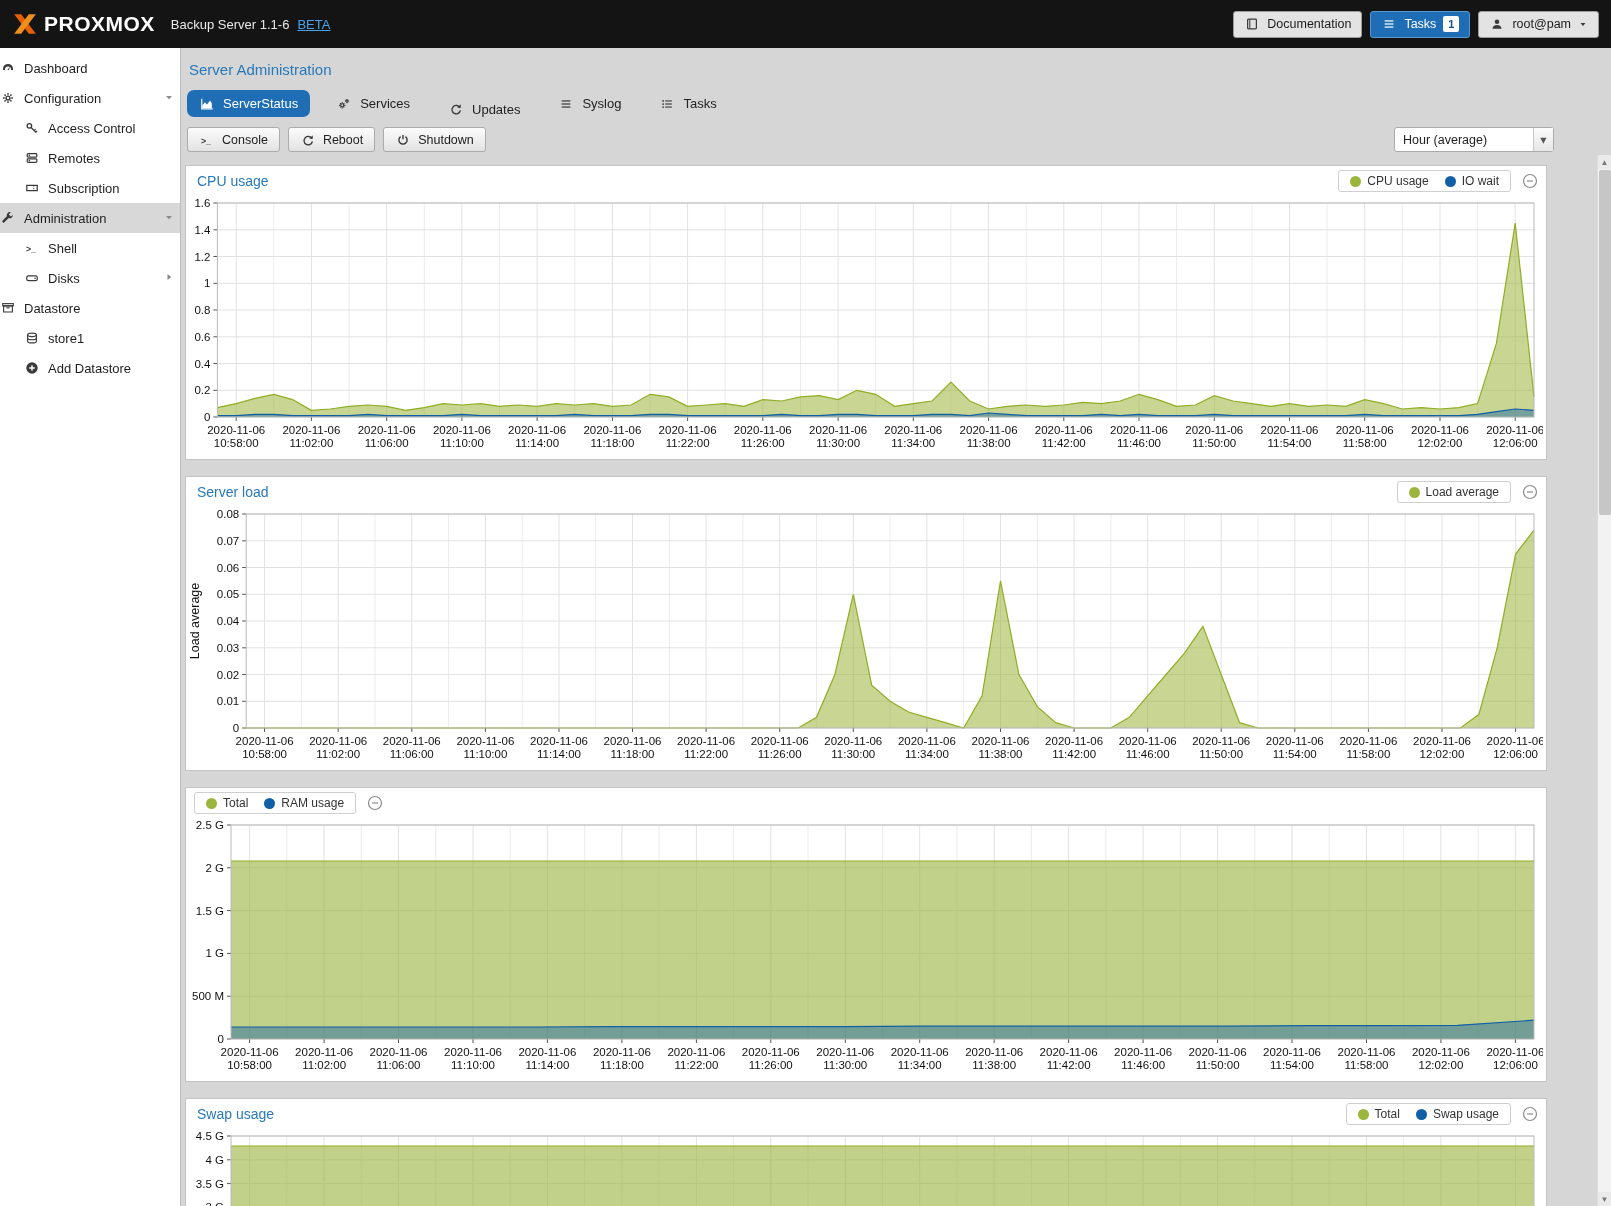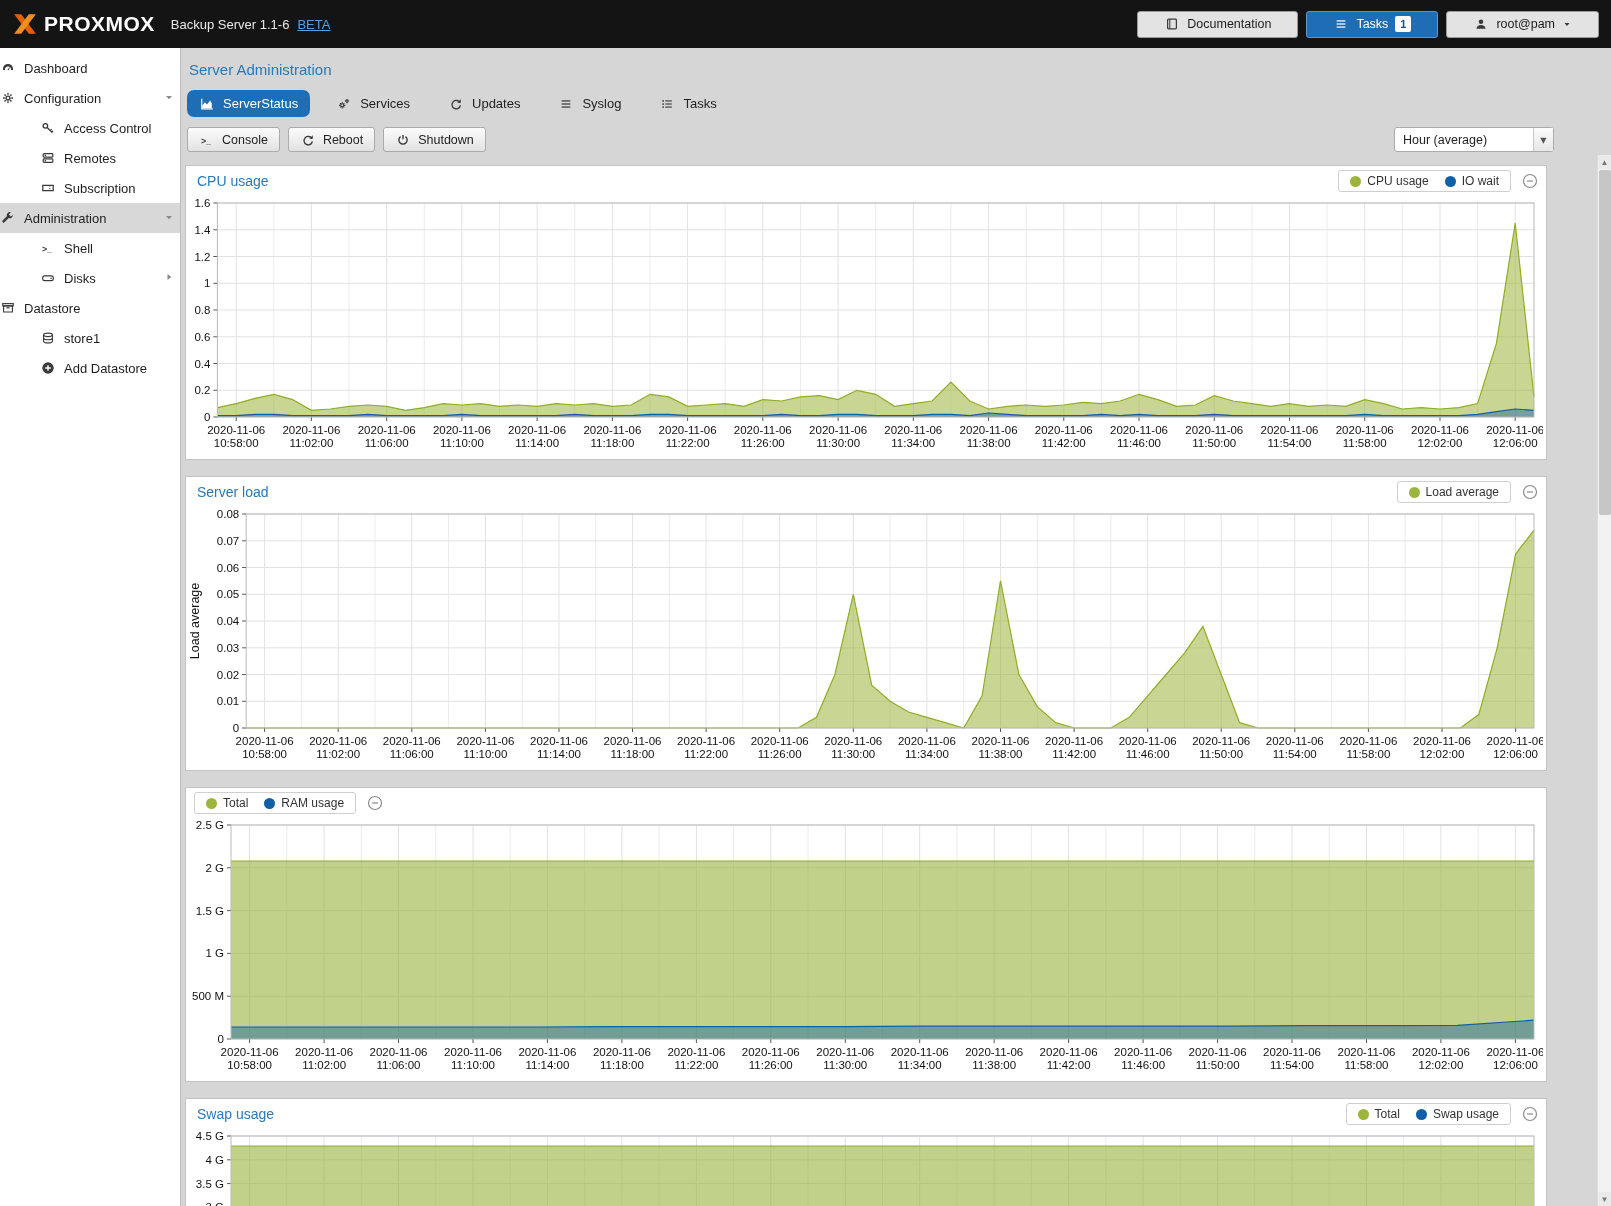--- a/index.html
+++ b/index.html
@@ -3,27 +3,27 @@
 <meta charset="utf-8">
 <style>
 *{box-sizing:border-box;margin:0;padding:0}
 html,body{width:1611px;height:1206px;overflow:hidden;font-family:"Liberation Sans",sans-serif;font-size:13px;color:#212121;background:#d6d6d6}
 header{height:48px;background:#141414;display:flex;align-items:center;padding:0 12px;gap:8px}
 .logo{display:flex;align-items:center;gap:6px}
 .brand-text{color:#fff;font-weight:bold;font-size:21px;letter-spacing:.5px}
 .product{color:#e8e8e8;font-size:13px;margin-left:8px}
 a.beta{color:#4aa3e8;font-size:13px;text-decoration:underline;cursor:pointer}
 .hspacer{flex:1}
-.hbtn{display:inline-flex;align-items:center;gap:7px;background:#e3e3e3;border:1px solid #9a9a9a;border-radius:3px;height:27px;padding:0 26px;font-size:12.5px;color:#1c1c1c;cursor:pointer}
+.hbtn{display:inline-flex;align-items:center;gap:7px;background:#e3e3e3;border:1px solid #9a9a9a;border-radius:3px;height:27px;padding:0 10px;font-size:12.5px;color:#1c1c1c;cursor:pointer}
 .hbtn.tasks{background:#1f6eb5;border-color:#5b97cc;color:#fff}
 .badge{background:#fff;color:#14508c;border-radius:2px;font-size:11px;padding:0 5px;line-height:16px;font-weight:bold}
 .layout{display:flex;height:1158px}
 aside{width:181px;background:#fff;border-right:1px solid #bdbdbd;padding-top:5px;flex:none}
 .side-item{position:relative;height:30px;display:flex;align-items:center;gap:8px;cursor:pointer;color:#1e1e1e}
-.side-item.lvl1{padding-left:40px}
+.side-item.lvl1{padding-left:24px}
 .side-item.selected{background:#d8d8d8}
 .side-item .exp{position:absolute;right:5px;top:8px;color:#8a8a8a}
 .icon{display:inline-flex;width:16px;height:16px;align-items:center;justify-content:center;color:#3a3a3a;flex:none}
 .tab.active .icon,.hbtn.tasks .icon{color:#fff}
 main{flex:1;position:relative;padding:13px 0 0 2px}
 .page-title{color:#2779bb;font-size:15px;padding-left:6px}
 .tabs{display:flex;gap:14px;margin:12px 0 0 4px;align-items:center}
 .tab{display:inline-flex;gap:8px;align-items:center;height:27px;padding:0 12px;border-radius:7px;font-size:13px;color:#222;cursor:pointer}
 .tab.active{background:#1f6eb5;color:#fff}
 .toolbar{display:flex;gap:8px;margin:10px 0 0 4px;align-items:center}
@@ -231,21 +231,21 @@
             <svg viewBox="0 0 16 16" width="14" height="14" fill="currentColor">
               <g fill="none" stroke="currentColor" stroke-width="1.3">
                 <circle cx="6" cy="9.5" r="1.8"></circle>
                 <circle cx="11.4" cy="4.6" r="1.3"></circle>
                 <path d="M6 5.9v1.4M6 11.7v1.4M2.4 9.5h1.4M8.2 9.5h1.4M3.6 7.1l1 1M7.4 10.9l1 1M3.6 11.9l1-1M7.4 8.1l1-1M11.4 2.2v1M11.4 6v1M9 4.6h1M12.8 4.6h1"></path>
               </g>
             </svg>
           </span>
           <span>Services</span>
         </button>
-        <button class="tab" style="border: none; background: transparent;">
+        <button class="tab" style="border: none; background: transparent; align-items: flex-end;">
           <span class="icon">
             <svg viewBox="0 0 16 16" width="14" height="14" fill="currentColor">
               <path d="M12.5 6.5A4.8 4.8 0 1 0 13 9.5" fill="none" stroke="currentColor" stroke-width="1.5"></path>
               <path d="M13.4 2.6v4h-4z"></path>
             </svg>
           </span>
           <span>Updates</span>
         </button>
         <button class="tab" style="border: none; background: transparent;">
           <span class="icon">

